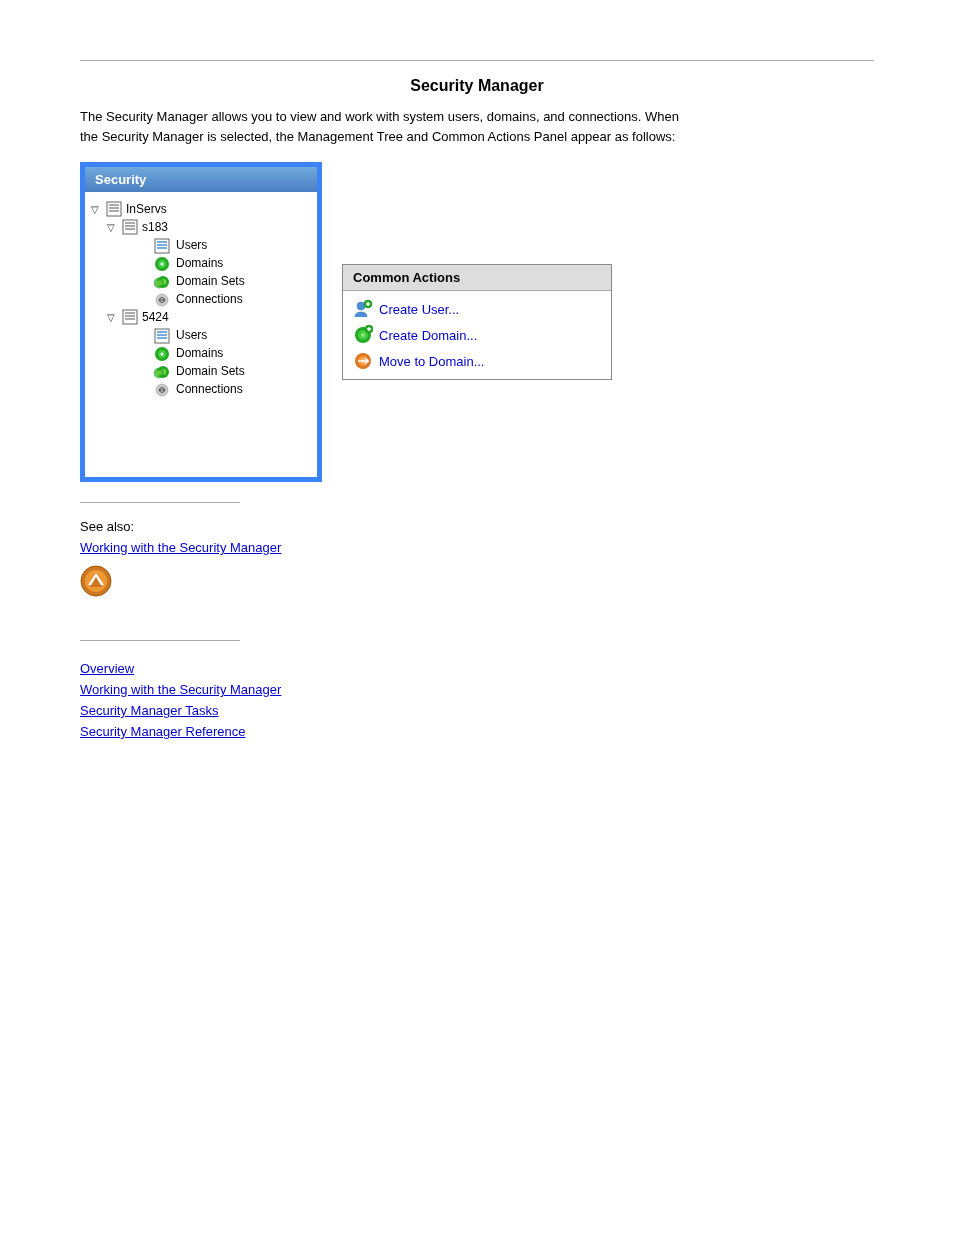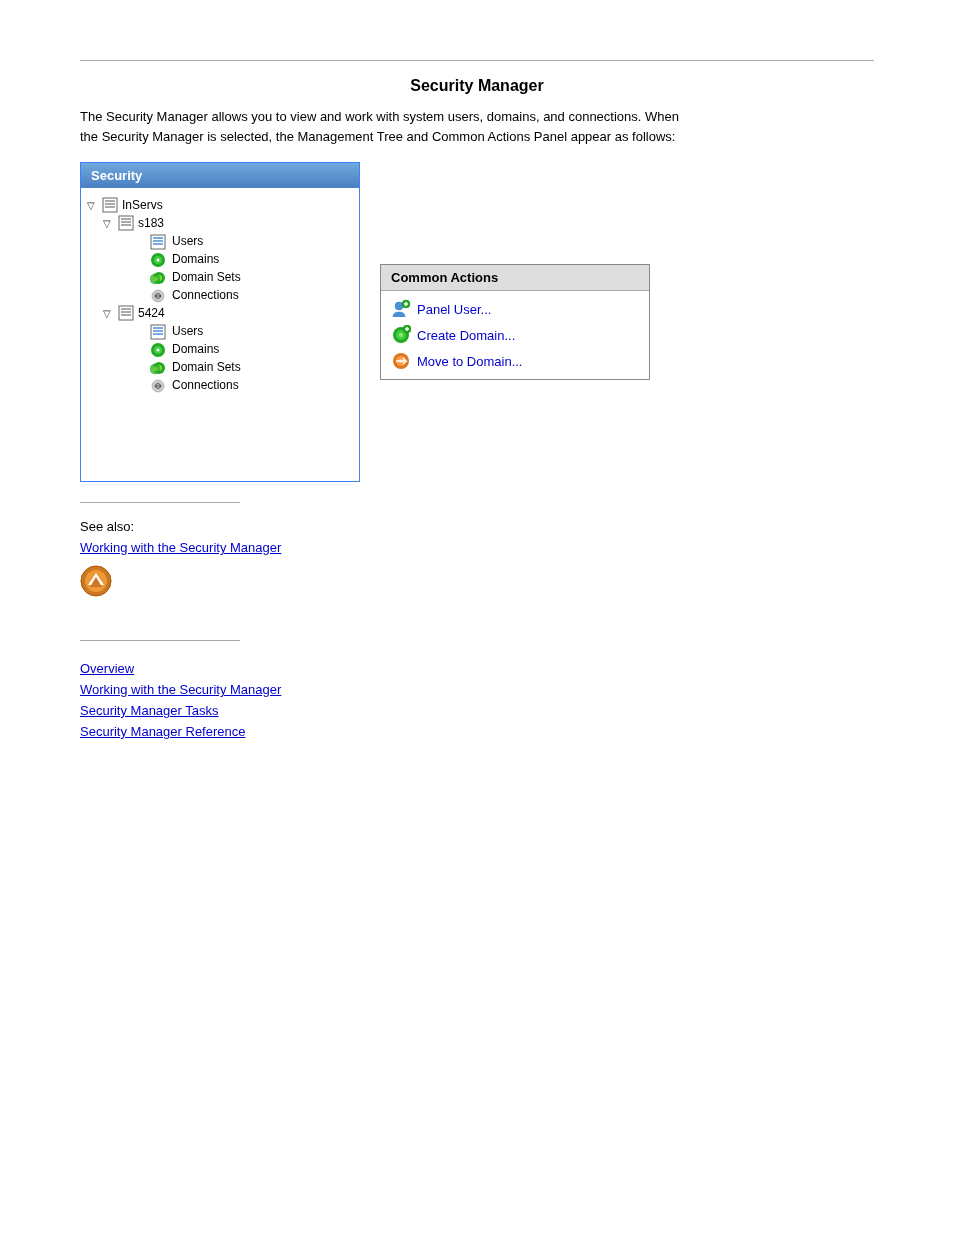--- a/index.html
+++ b/index.html
@@ -32,22 +32,22 @@
       max-width: 600px;
     }
     .panels-row {
       display: flex;
       align-items: flex-start;
       gap: 20px;
       margin-bottom: 20px;
     }
     
     .security-panel {
-      border: 1px solid #3b82f6;
-      width: 280px;
+      border: 5px solid #3b82f6;
+      width: 242px;
       min-height: 320px;
     }
     .security-panel-header {
       background: linear-gradient(to bottom, #6fa8dc, #4a7fc1);
       color: #fff;
       font-weight: bold;
       font-size: 13px;
       padding: 5px 10px;
     }
     .tree-body {
@@ -348,21 +348,21 @@
           <div class="action-item">
             <span class="action-icon">
               <svg viewBox="0 0 20 20" width="20" height="20">
                 <circle cx="8" cy="7" r="4" fill="#4a90d9" stroke="#3070b9" stroke-width="0.5"></circle>
                 <path d="M2 18 Q2 13 8 13 Q14 13 14 18" fill="#4a90d9" stroke="#3070b9" stroke-width="0.5"></path>
                 <circle cx="15" cy="5" r="4" fill="#22aa22" stroke="#1a8a1a" stroke-width="0.5"></circle>
                 <line x1="15" y1="3" x2="15" y2="7" stroke="white" stroke-width="1.5"></line>
                 <line x1="13" y1="5" x2="17" y2="5" stroke="white" stroke-width="1.5"></line>
               </svg>
             </span>
-            <a class="action-label">Panel User...</a>
+            <a class="action-label">Create User...</a>
           </div>
 
           <div class="action-item">
             <span class="action-icon">
               <svg viewBox="0 0 20 20" width="20" height="20">
                 <circle cx="10" cy="10" r="8" fill="#22aa22"></circle>
                 <circle cx="10" cy="10" r="5" fill="#44cc44"></circle>
                 <circle cx="10" cy="10" r="2" fill="#88ee66"></circle>
                 <circle cx="16" cy="4" r="4" fill="#22aa22" stroke="#1a8a1a" stroke-width="0.5"></circle>
                 <line x1="16" y1="2" x2="16" y2="6" stroke="white" stroke-width="1.5"></line>

